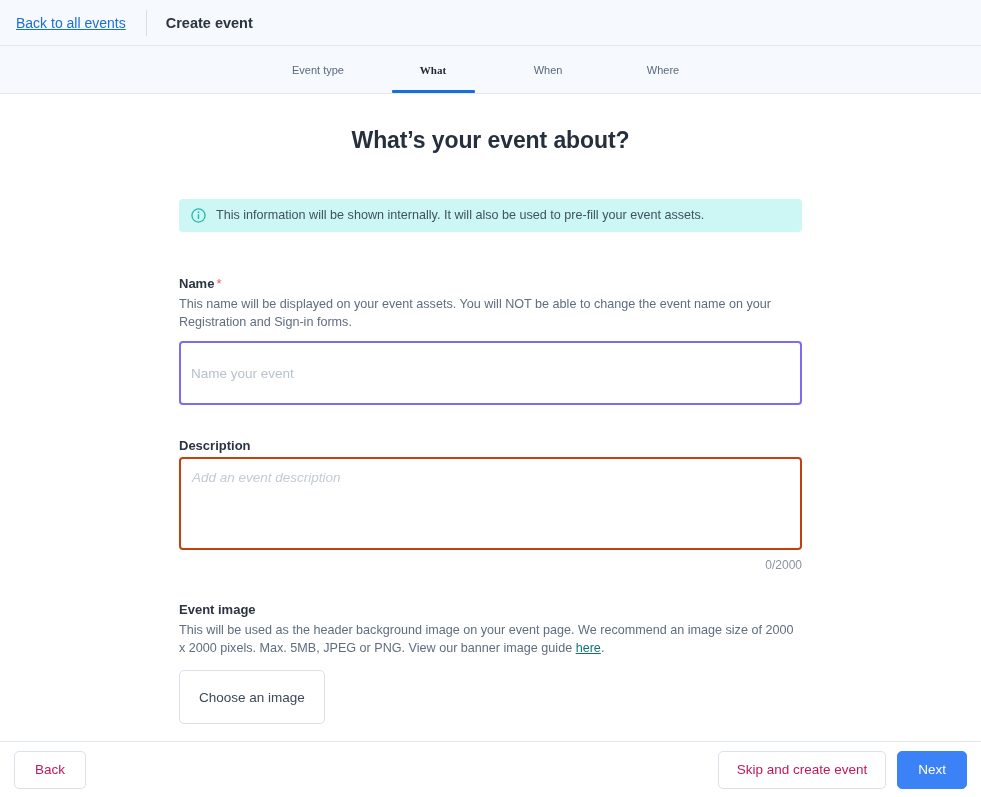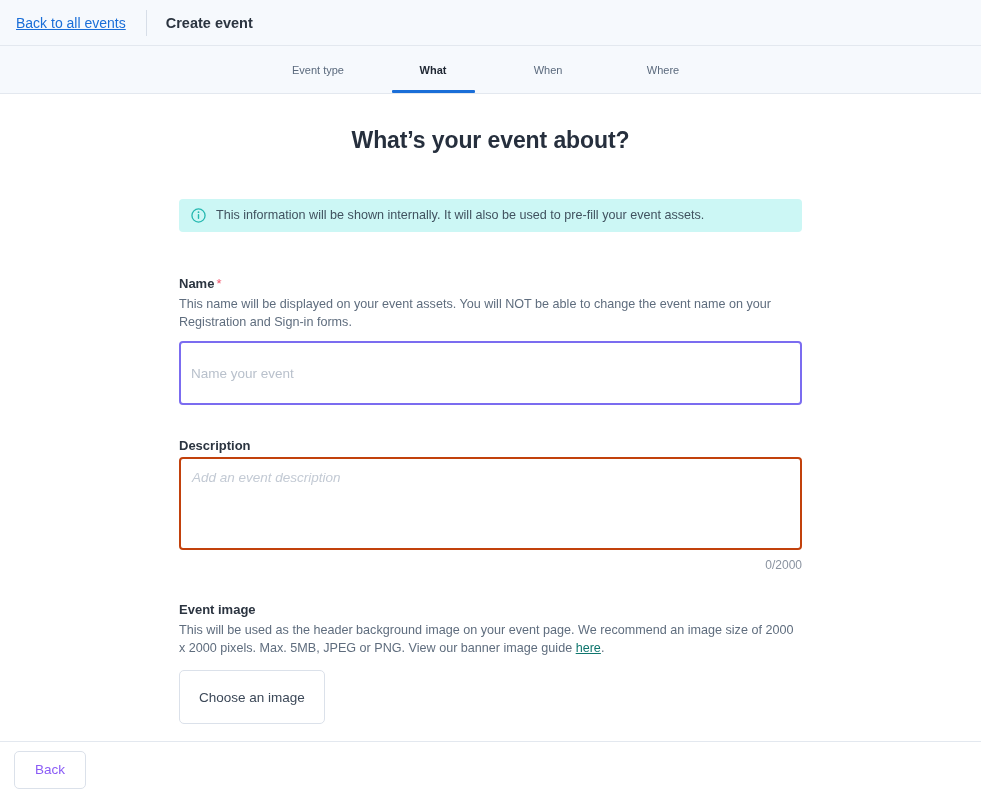--- a/index.html
+++ b/index.html
@@ -72,20 +72,21 @@
     padding: 0 20px;
     min-width: 115px;
     font-size: 11px;
     color: #5b6a7d;
     cursor: pointer;
     white-space: nowrap;
   }
   .tab.active {
     color: #1f2733;
     font-weight: bold;
+    font-family: Liberation Serif, serif;
   }
   .tab.active::after {
     content: "";
     position: absolute;
     left: 16px; right: 16px;
     bottom: 0;
     height: 3px;
     background: #1a6ed8;
     border-radius: 1px;
   }
@@ -239,21 +240,21 @@
     font-size: 13.5px;
     cursor: pointer;
     display: inline-flex;
     align-items: center;
     justify-content: center;
     white-space: nowrap;
   }
   .btn-outline {
     border: 1px solid #dbe1ea;
     background: #ffffff;
-    color: #8b5cf6;
+    color: #be185d;
     padding: 0 18px;
   }
   .btn-primary {
     border: 1px solid #3b82f6;
     background: #3b82f6;
     color: #ffffff;
     padding: 0 20px;
   }
   .btn-back { padding: 0 20px; }
 </style>
@@ -319,15 +320,19 @@
         <label class="field-label">Event image</label>
         <p class="field-help"><span>This will be used as the header background image on your event page. We recommend an image size of 2000 x 2000 pixels. Max. 5MB, JPEG or PNG. View our banner image guide </span><a>here</a><span>.</span></p>
         <button class="choose-btn">Choose an image</button>
       </div>
 
     </div>
   </div>
 
   <div class="footer">
     <button class="btn btn-outline btn-back">Back</button>
+    <div class="footer-right">
+      <button class="btn btn-outline">Skip and create event</button>
+      <button class="btn btn-primary">Next</button>
+    </div>
   </div>
 
 </div>
 
 </body></html>

